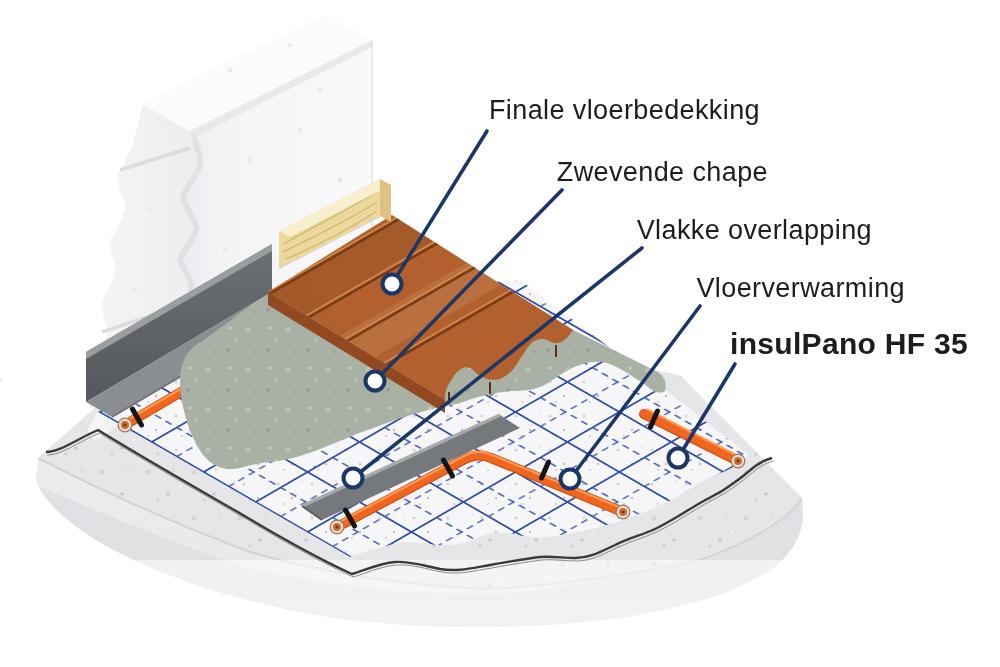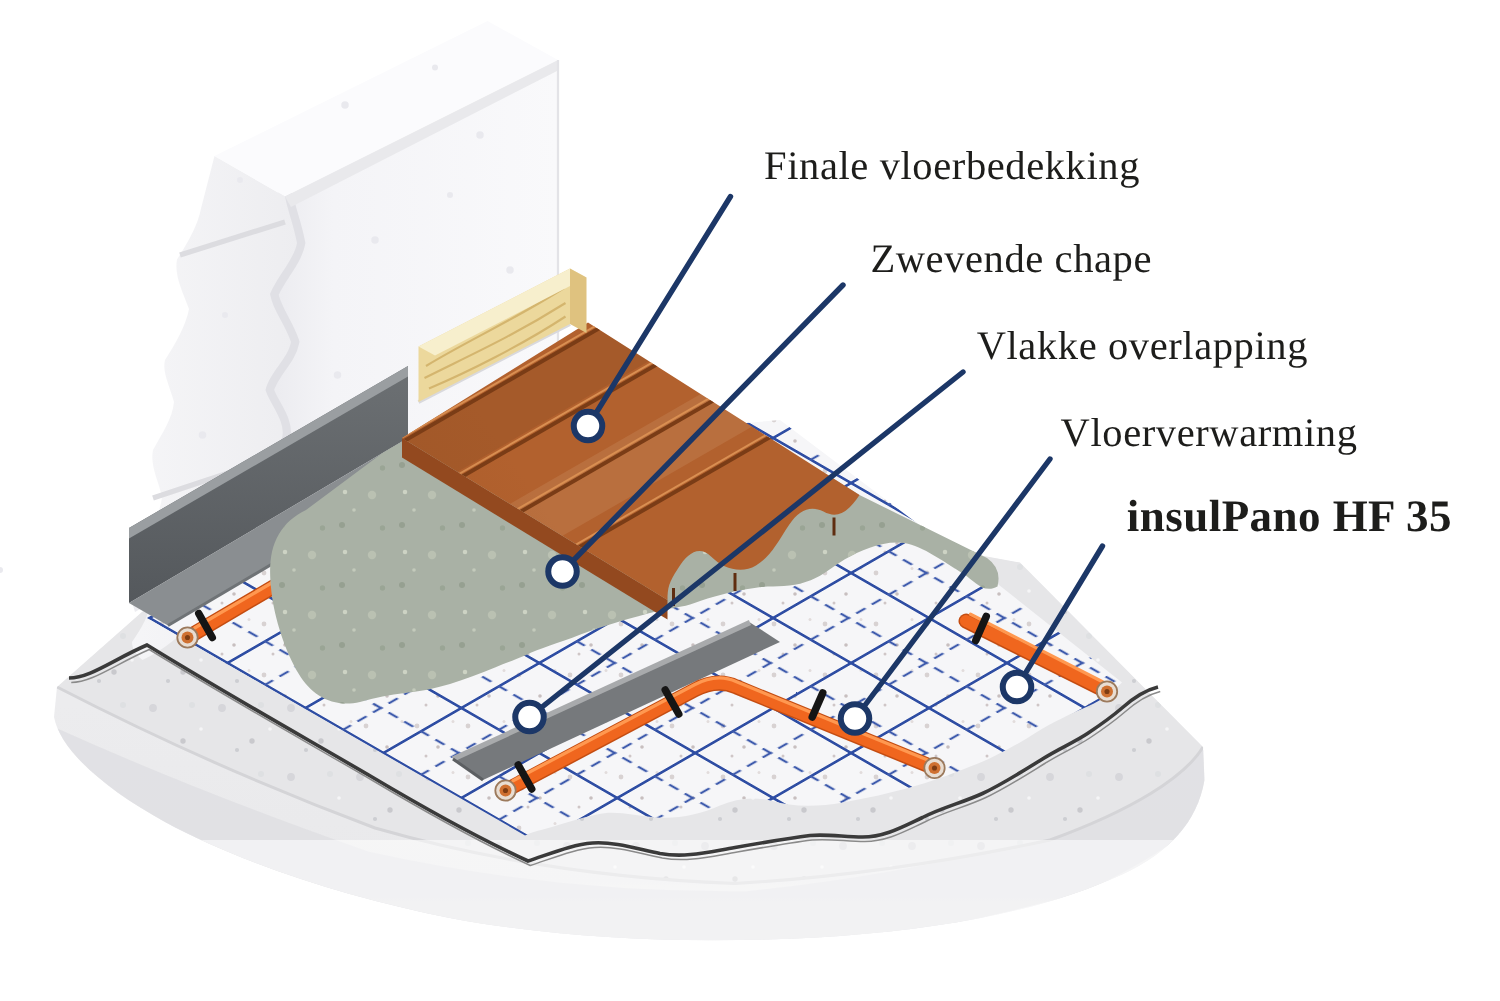--- a/index.html
+++ b/index.html
@@ -1,17 +1,17 @@
 <!DOCTYPE html>
 <html><head>
 <meta charset="utf-8">
 <style>
   html,body{margin:0;padding:0;background:#ffffff;}
   .stage{position:relative;width:1000px;height:667px;background:#ffffff;overflow:hidden;
-         font-family:Liberation Serif, serif;}
+         font-family:Liberation Sans, sans-serif;}
   .stage svg{position:absolute;left:0;top:0;}
   text.lbl{fill:#1d1d1b;font-size:27px;letter-spacing:0.4px;}
   text.lbl-product{font-size:30px;font-weight:bold;letter-spacing:0.3px;}
 </style>
 </head>
 <body>
 
 <div class="stage">
 <svg width="1000" height="667" viewBox="0 0 1000 667">
   <defs>

